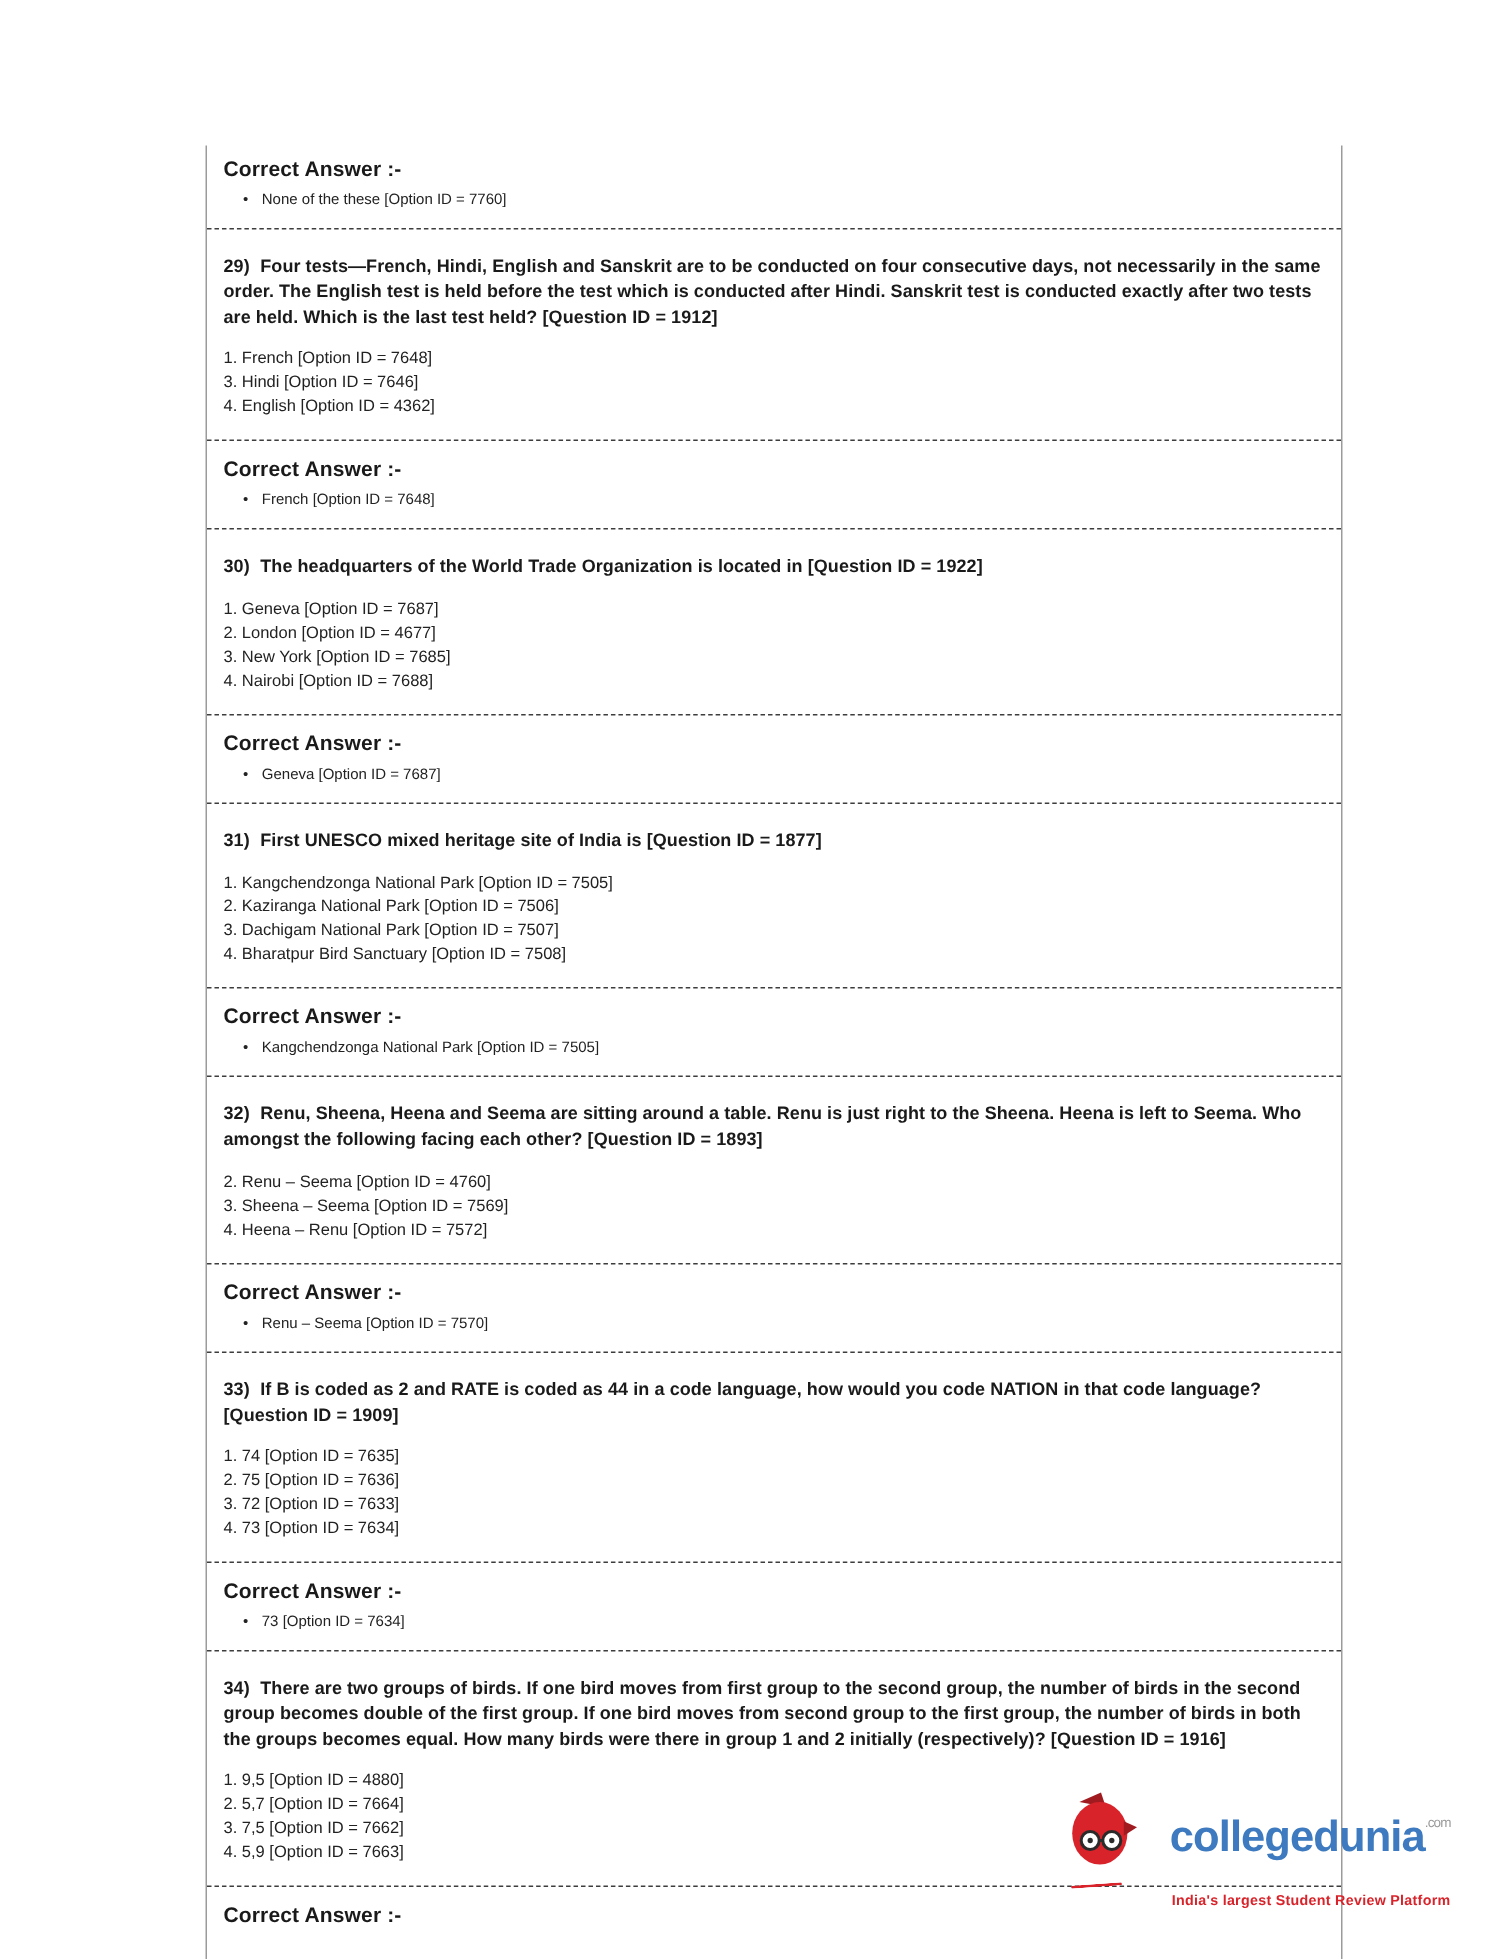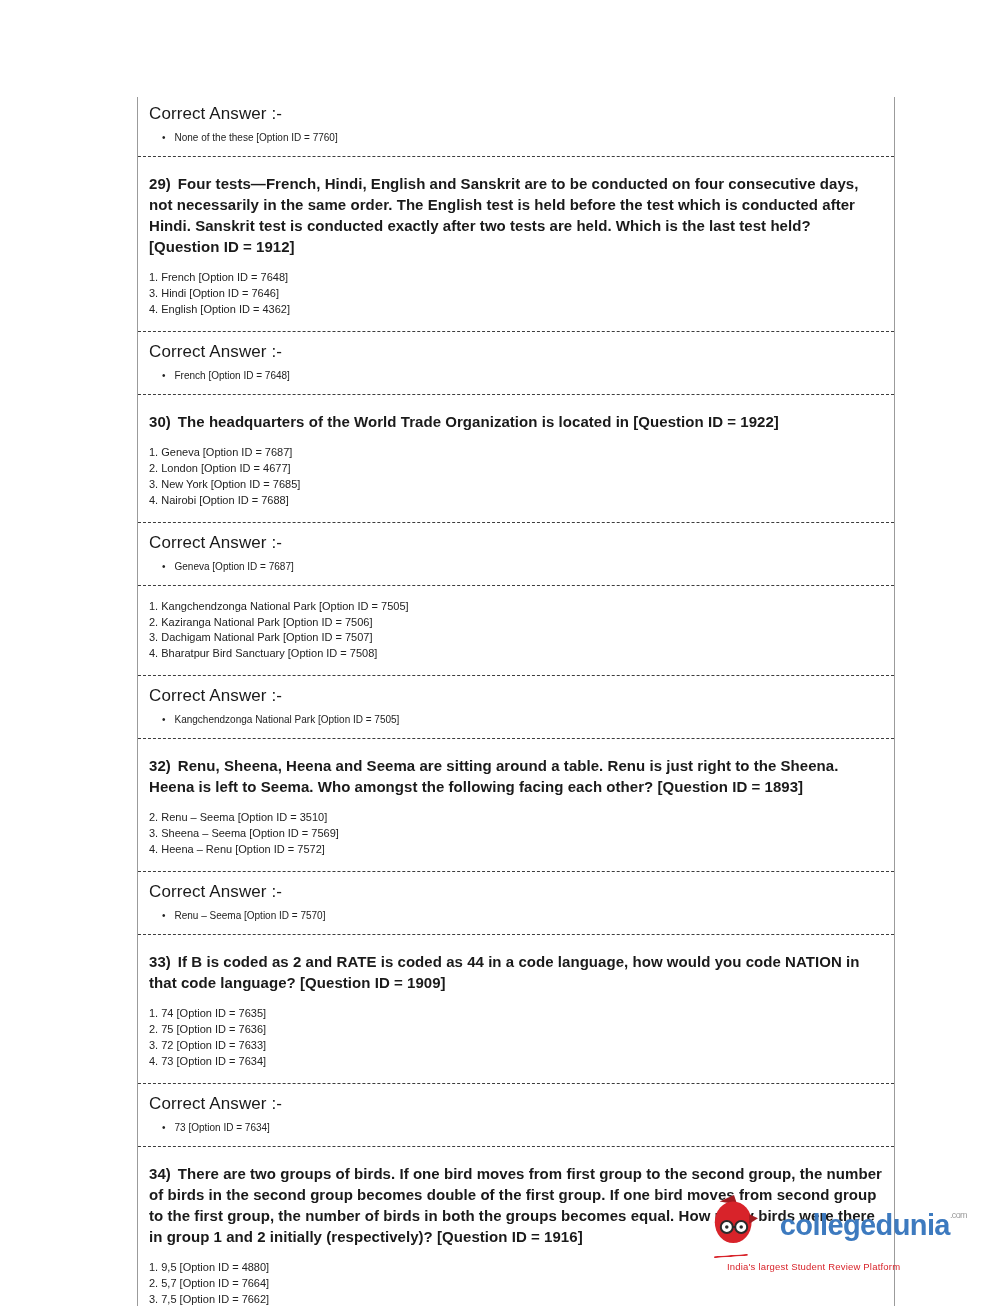--- a/index.html
+++ b/index.html
@@ -12,46 +12,47 @@
     position:absolute;top:97px;left:137px;width:758px;
     border-left:1px solid #9b9b9b;border-right:1px solid #9b9b9b;
     padding:7px 11px 22px 11px;box-sizing:border-box;
     background:#fff;
   }
   .dashed{
     border-top:1px dashed #3d3d3d;height:0;
     margin:13px -11px 0 -11px;
   }
   .ans-label{
-    font-weight:normal;font-size:17px;margin:10px 0 0 0;letter-spacing:.1px;
+    font-weight:bold;font-size:14px;margin:10px 0 0 0;letter-spacing:.1px;
   }
   .first .ans-label{margin-top:0;}
   .ans-value{
     font-size:10px;margin:8px 0 0 13px;color:#222;
   }
   .ans-value::before{content:"\2022";padding-right:9px;color:#222;}
   .qtext{
-    font-weight:bold;font-size:15px;line-height:1.4;
+    font-weight:bold;font-size:12px;line-height:1.4;
     margin:16px 0 0 0;letter-spacing:.05px;
   }
   .qnum{margin-right:7px;}
   .options{margin:13px 0 0 0;font-size:11px;line-height:1.45;color:#222;}
   .option{margin:0 0;}
   
   .footer{position:absolute;top:1193px;right:26px;width:240px;}
   .logo-row{display:flex;align-items:center;justify-content:flex-end;gap:22px;}
   .bird{width:48px;height:52px;flex:0 0 auto;}
   .brand{
     font-size:29px;font-weight:bold;color:#3d7abf;letter-spacing:-0.6px;
     line-height:1;
   }
   .brand-suffix{font-size:9px;color:#9a9a9a;font-weight:normal;vertical-align:top;}
   .tagline{
-    font-size:9.5px;color:#d8232a;text-align:left;margin-top:4px;
+    font-size:9.5px;color:#d8232a;text-align:right;margin-top:4px;
     letter-spacing:.2px;
+    font-weight:bold;
   }
   .logo-swoosh{
     width:34px;height:0;border-top:2px solid #d8232a;border-radius:2px;
     margin:6px 0 0 4px;transform:rotate(-4deg);
   }
 </style>
 </head>
 <body>
 
 <div class="content">
@@ -82,35 +83,36 @@
           <div class="option">2. London [Option ID = 4677]</div>
           <div class="option">3. New York [Option ID = 7685]</div>
           <div class="option">4. Nairobi [Option ID = 7688]</div>
         </div>
         <div class="dashed"></div>
         <p class="ans-label">Correct Answer :-</p>
         <p class="ans-value">Geneva [Option ID = 7687]</p>
         <div class="dashed"></div>
       </section>
       <section class="qblock">
+        <p class="qtext"><span class="qnum">31)</span><span class="qbody">First UNESCO mixed heritage site of India is [Question ID = 1877]</span></p>
         <div class="options">
           <div class="option">1. Kangchendzonga National Park [Option ID = 7505]</div>
           <div class="option">2. Kaziranga National Park [Option ID = 7506]</div>
           <div class="option">3. Dachigam National Park [Option ID = 7507]</div>
           <div class="option">4. Bharatpur Bird Sanctuary [Option ID = 7508]</div>
         </div>
         <div class="dashed"></div>
         <p class="ans-label">Correct Answer :-</p>
         <p class="ans-value">Kangchendzonga National Park [Option ID = 7505]</p>
         <div class="dashed"></div>
       </section>
       <section class="qblock">
         <p class="qtext"><span class="qnum">32)</span><span class="qbody">Renu, Sheena, Heena and Seema are sitting around a table. Renu is just right to the Sheena. Heena is left to Seema. Who amongst the following facing each other? [Question ID = 1893]</span></p>
         <div class="options">
-          <div class="option">2. Renu – Seema [Option ID = 3510]</div>
+          <div class="option">2. Renu – Seema [Option ID = 4760]</div>
           <div class="option">3. Sheena – Seema [Option ID = 7569]</div>
           <div class="option">4. Heena – Renu [Option ID = 7572]</div>
         </div>
         <div class="dashed"></div>
         <p class="ans-label">Correct Answer :-</p>
         <p class="ans-value">Renu – Seema [Option ID = 7570]</p>
         <div class="dashed"></div>
       </section>
       <section class="qblock">
         <p class="qtext"><span class="qnum">33)</span><span class="qbody">If B is coded as 2 and RATE is coded as 44 in a code language, how would you code NATION in that code language? [Question ID = 1909]</span></p>

